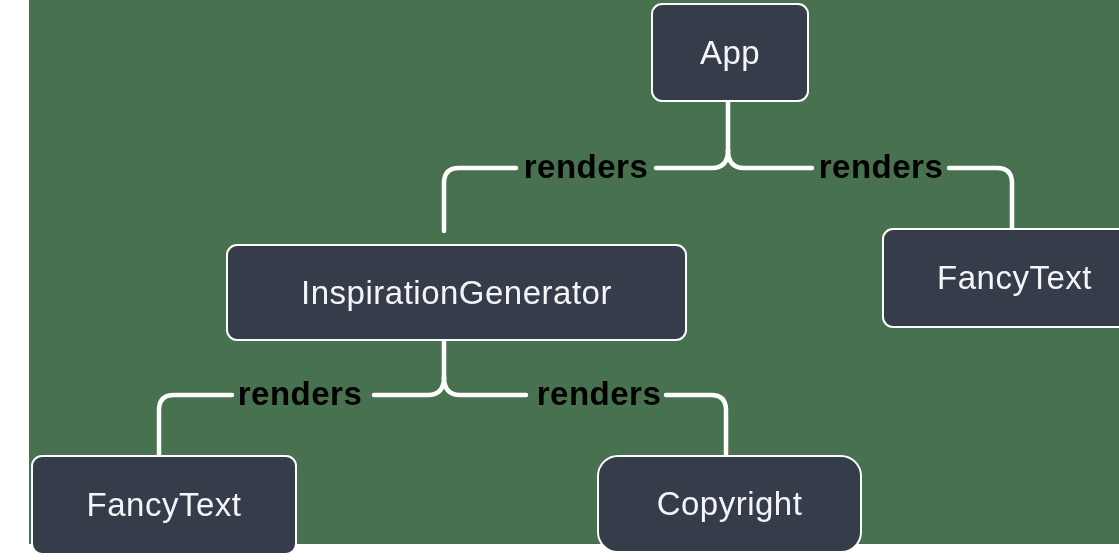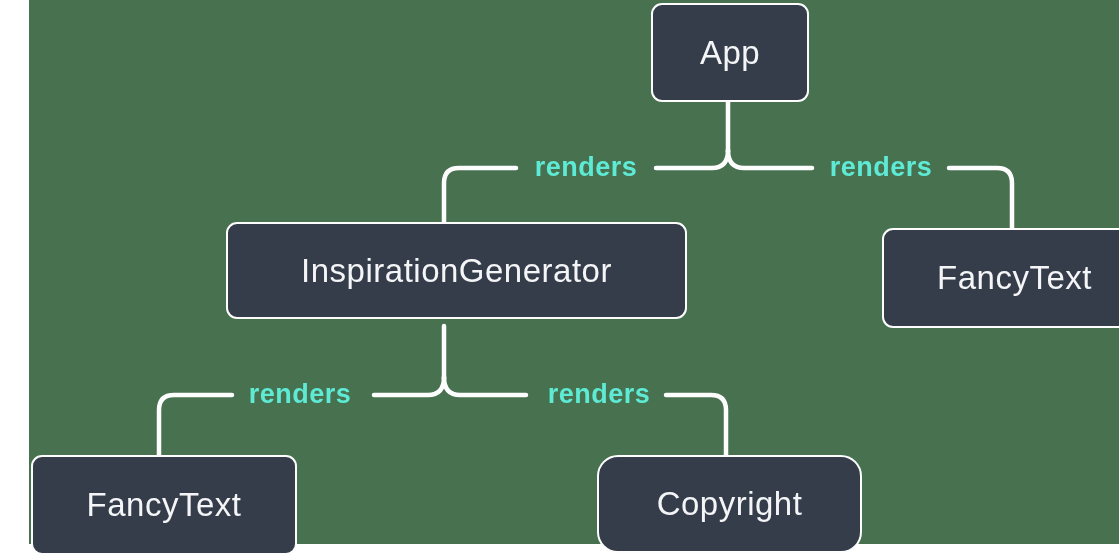--- a/index.html
+++ b/index.html
@@ -44,22 +44,22 @@
     align-items: center;
     justify-content: center;
     font-size: 33px;
     font-weight: 400;
     letter-spacing: 0.5px;
     white-space: nowrap;
   }
   .edge-label {
     position: absolute;
     transform: translate(-50%, -50%);
-    color: #5eead4;
-    font-size: 27px;
+    color: #000000;
+    font-size: 33px;
     font-weight: 700;
     letter-spacing: 0.5px;
     white-space: nowrap;
     text-align: center;
   }
 </style>
 </head>
 <body>
 
 <div class="canvas">
@@ -76,21 +76,21 @@
     <path d="M415 377 Q415 395 399 395 L345 395"></path>
     <path d="M203 395 L145 395 Q130 395 130 410 L130 456"></path>
     <path d="M415 377 Q415 395 431 395 L497 395"></path>
     <path d="M637 395 L682 395 Q697 395 697 410 L697 456"></path>
   </svg>
 
   <div class="node" style="left:622px; top:3px; width:158px; height:99px;">
     <span>App</span>
   </div>
 
-  <div class="node" style="left:197px; top:222px; width:461px; height:97px;">
+  <div class="node" style="left:197px; top:244px; width:461px; height:97px;">
     <span>InspirationGenerator</span>
   </div>
 
   <div class="node" style="left:853px; top:228px; width:265px; height:100px;">
     <span>FancyText</span>
   </div>
 
   <div class="node" style="left:2px; top:455px; width:266px; height:100px;">
     <span>FancyText</span>
   </div>

